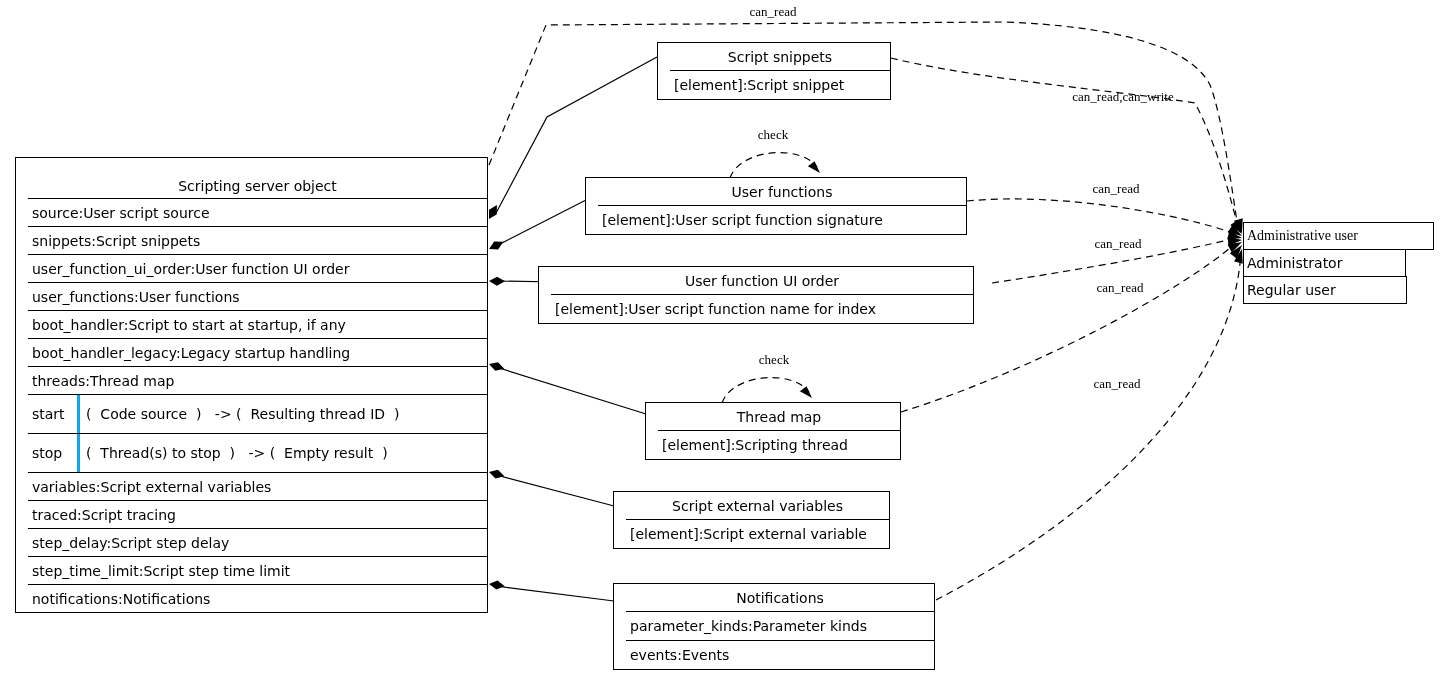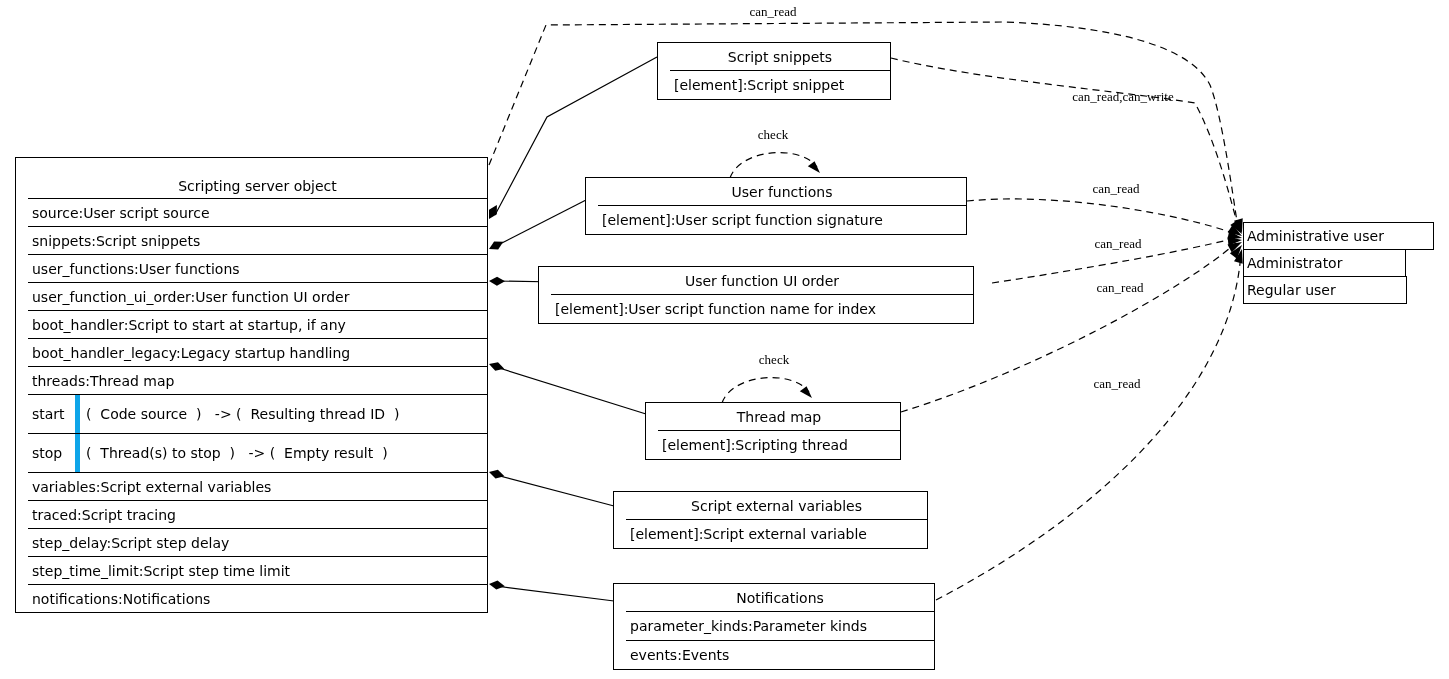--- a/index.html
+++ b/index.html
@@ -25,21 +25,21 @@
   .t-row{
     height:28px;border-top:1px solid #000;display:flex;align-items:center;
     padding:0 4px;white-space:nowrap;overflow:hidden;
   }
   .n-row{
     height:29px;border-top:1px solid #000;display:flex;align-items:center;
     padding:0 4px;white-space:nowrap;overflow:hidden;
   }
   .m-row{height:39px;border-top:1px solid #000;display:flex;align-items:stretch;padding:0;}
   .m-name{
-    width:52px;border-right:5px solid #0ea5e9;display:flex;align-items:center;
+    width:52px;border-right:3px solid #0ea5e9;display:flex;align-items:center;
     padding:0 4px;flex:0 0 auto;
   }
   .m-sig{
     display:flex;align-items:center;padding:0 6px;white-space:pre;overflow:hidden;
   }
   .a-row{height:28px;display:flex;align-items:center;padding:0 3px;white-space:nowrap;overflow:hidden;}
   .elabel{
     position:absolute;font-family:"Liberation Serif","DejaVu Serif",serif;
     font-size:13px;transform:translate(-50%,-50%);white-space:nowrap;
   }
@@ -91,22 +91,22 @@
       <polygon points="0,0 -14,-4.5 -14,4.5" transform="translate(1242,245) rotate(-52)"></polygon>
       <polygon points="0,0 -14,-4.5 -14,4.5" transform="translate(1242,249) rotate(-75)"></polygon>
     </g>
   </g>
 </svg>
 
 <div class="node" style="left:15px;top:157px;width:473px;">
   <div class="t-hdr">Scripting server object</div>
   <div class="t-row">source:User script source</div>
   <div class="t-row">snippets:Script snippets</div>
+  <div class="t-row">user_function_ui_order:User function UI order</div>
   <div class="t-row">user_functions:User functions</div>
-  <div class="t-row">user_function_ui_order:User function UI order</div>
   <div class="t-row">boot_handler:Script to start at startup, if any</div>
   <div class="t-row">boot_handler_legacy:Legacy startup handling</div>
   <div class="t-row">threads:Thread map</div>
   <div class="m-row">
     <div class="m-name">start</div>
     <div class="m-sig">(  Code source  )   -&gt; (  Resulting thread ID  )</div>
   </div>
   <div class="m-row">
     <div class="m-name">stop</div>
     <div class="m-sig">(  Thread(s) to stop  )   -&gt; (  Empty result  )</div>
@@ -131,32 +131,32 @@
 <div class="node" style="left:538px;top:266px;width:436px;">
   <div class="n-hdr">User function UI order</div>
   <div class="n-row">[element]:User script function name for index</div>
 </div>
 
 <div class="node" style="left:645px;top:402px;width:256px;">
   <div class="n-hdr">Thread map</div>
   <div class="n-row">[element]:Scripting thread</div>
 </div>
 
-<div class="node" style="left:613px;top:491px;width:315px;">
+<div class="node" style="left:613px;top:491px;width:277px;">
   <div class="n-hdr">Script external variables</div>
   <div class="n-row">[element]:Script external variable</div>
 </div>
 
 <div class="node" style="left:613px;top:583px;width:322px;">
   <div class="n-hdr">Notifications</div>
   <div class="n-row">parameter_kinds:Parameter kinds</div>
   <div class="n-row">events:Events</div>
 </div>
 
-<div class="node a-row" style="left:1243px;top:222px;width:191px;">Administrative user</div>
+<div class="node a-row" style="left:1243px;top:222px;width:191px;font-family:Liberation Serif, serif;">Administrative user</div>
 <div class="node a-row" style="left:1243px;top:249px;width:163px;">Administrator</div>
 <div class="node a-row" style="left:1243px;top:276px;width:164px;">Regular user</div>
 
 <span class="elabel" style="left:773px;top:12px;">can_read</span>
 <span class="elabel" style="left:1123px;top:97px;">can_read,can_write</span>
 <span class="elabel" style="left:1116px;top:189px;">can_read</span>
 <span class="elabel" style="left:1118px;top:244px;">can_read</span>
 <span class="elabel" style="left:1120px;top:288px;">can_read</span>
 <span class="elabel" style="left:1117px;top:384px;">can_read</span>
 <span class="elabel" style="left:773px;top:135px;">check</span>

